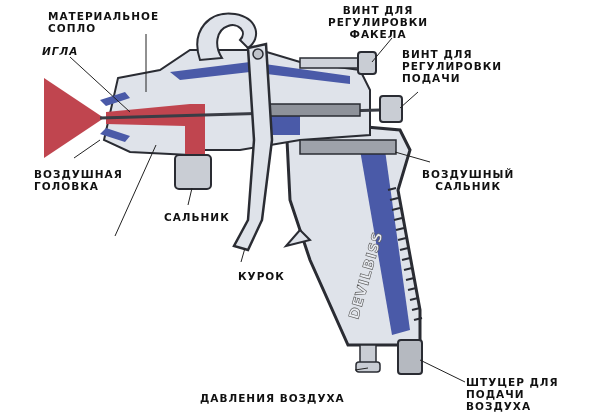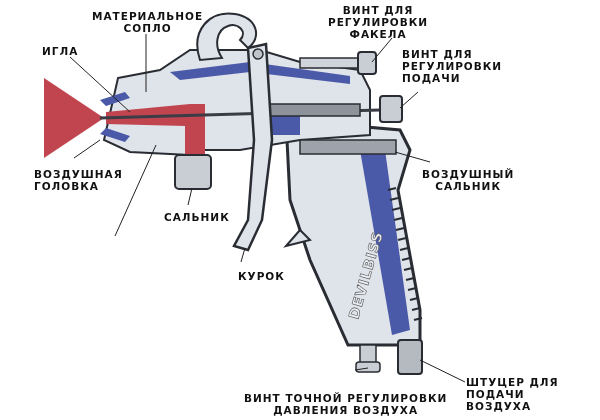--- a/index.html
+++ b/index.html
@@ -1,20 +1,20 @@
 <!DOCTYPE html>
 <html><head>
 <meta charset="utf-8">
 <style>
   html, body { margin:0; padding:0; background:#ffffff; }
   body { width:600px; height:420px; position:relative; overflow:hidden; font-family:"DejaVu Sans", sans-serif; }
   #stage { position:absolute; left:0; top:0; width:600px; height:420px; }
   .lbl { position:absolute; font-family:"DejaVu Sans", sans-serif; font-weight:bold; font-size:10.5px; letter-spacing:1px; color:#111; line-height:12px; white-space:nowrap; }
   .lbl span { display:block; }
-  .r { text-align:center;margin-left:44px; }
+  .r { text-align:left; }
   .c { text-align:center; }
   svg { position:absolute; left:0; top:0; }
 </style>
 </head>
 <body>
 
 <div id="stage">
   <svg width="600" height="420" viewBox="0 0 600 420">
 
     <polygon points="44,78 44,158 104,118" fill="#c0454f"></polygon>
@@ -81,21 +81,21 @@
       <line x1="430" y1="162" x2="395" y2="152"></line>
       <line x1="355" y1="370" x2="368" y2="368"></line>
       <line x1="465" y1="382" x2="420" y2="360"></line>
     </g>
   </svg>
 
   <div class="lbl r" style="left:48px; top:10px;">
     <span>МАТЕРИАЛЬНОЕ</span>
     <span>СОПЛО</span>
   </div>
-  <div class="lbl" style="left:42px; top:45px;">
+  <div class="lbl" style="left:42px; top:45px;font-style:italic;">
     <span>ИГЛА</span>
   </div>
   <div class="lbl" style="left:34px; top:168px;">
     <span>ВОЗДУШНАЯ</span>
     <span>ГОЛОВКА</span>
   </div>
   <div class="lbl" style="left:164px; top:211px;">
     <span>САЛЬНИК</span>
   </div>
   <div class="lbl" style="left:214px; top:270px;margin-left:24px;">
@@ -109,21 +109,20 @@
   <div class="lbl" style="left:402px; top:48px;">
     <span>ВИНТ ДЛЯ</span>
     <span>РЕГУЛИРОВКИ</span>
     <span>ПОДАЧИ</span>
   </div>
   <div class="lbl c" style="left:390px; top:168px;padding-left:32px;">
     <span>ВОЗДУШНЫЙ</span>
     <span>САЛЬНИК</span>
   </div>
   <div class="lbl r" style="left:200px; top:392px;">
-    <span>ВИНТ ТОЧНОЙ РЕГУЛИРОВКИ</span>
     <span>ДАВЛЕНИЯ ВОЗДУХА</span>
   </div>
   <div class="lbl" style="left:466px; top:376px;">
     <span>ШТУЦЕР ДЛЯ</span>
     <span>ПОДАЧИ</span>
     <span>ВОЗДУХА</span>
   </div>
 </div>
 
 </body></html>

